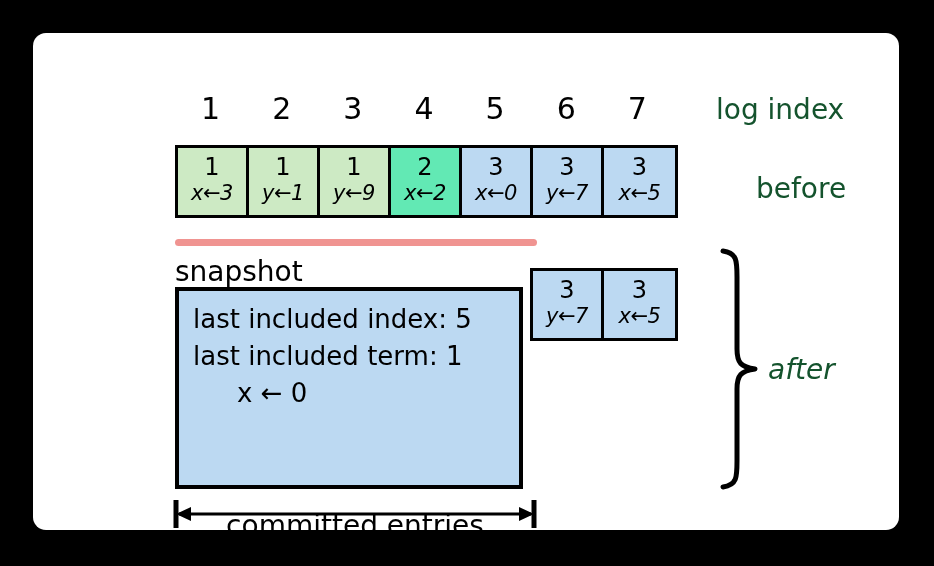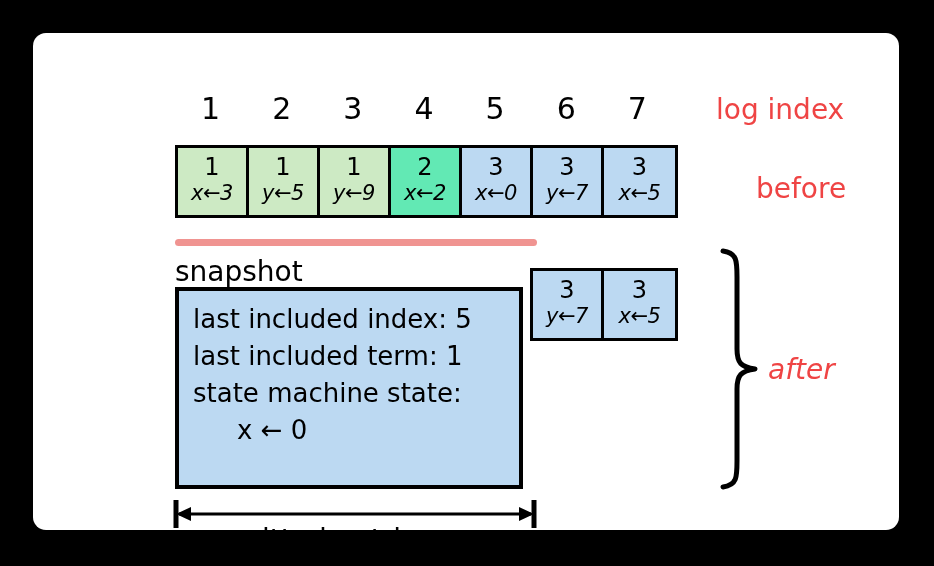--- a/index.html
+++ b/index.html
@@ -84,21 +84,21 @@
     font-style: italic;
   }
   .c-green { background: #cdeac4; }
   .c-teal  { background: #62e9b4; }
   .c-blue  { background: #bcd9f2; }
 
   
   .side-label {
     position: absolute;
     font-size: 28px;
-    color: #ef4444;
+    color: #14532d;
     white-space: nowrap;
   }
   #label-log-index { left: 683px; top: 60px; }
   #label-before    { left: 683px; top: 139px; margin-left: 40px; }
   #label-after     { left: 735px; top: 320px; font-style: italic; }
 
   
   #snapshot-line {
     position: absolute;
     left: 142px;
@@ -152,22 +152,23 @@
   #committed-measure {
     position: absolute;
     left: 138px;
     top: 462px;
     width: 368px;
     height: 38px;
   }
   #committed-label {
     position: absolute;
     left: 142px;
-    top: 490px;
+    top: 476px;
     width: 360px;
+    text-align: center;
     font-size: 28px;
     color: #000000;
   }
 
   
   #after-brace {
     position: absolute;
     left: 684px;
     top: 214px;
     width: 46px;
@@ -192,21 +193,21 @@
 
     <div class="side-label" id="label-log-index">log index</div>
 
     <div class="log-row">
       <div class="log-cell c-green">
         <span class="term">1</span>
         <span class="cmd">x←3</span>
       </div>
       <div class="log-cell c-green">
         <span class="term">1</span>
-        <span class="cmd">y←5</span>
+        <span class="cmd">y←1</span>
       </div>
       <div class="log-cell c-green">
         <span class="term">1</span>
         <span class="cmd">y←9</span>
       </div>
       <div class="log-cell c-teal">
         <span class="term">2</span>
         <span class="cmd">x←2</span>
       </div>
       <div class="log-cell c-blue">
@@ -224,21 +225,20 @@
     </div>
 
     <div class="side-label" id="label-before">before</div>
 
     <div id="snapshot-line"></div>
 
     <div id="snapshot-title">snapshot</div>
     <div id="snapshot-box">
       <div class="sline">last included index: 5</div>
       <div class="sline">last included term: 1</div>
-      <div class="sline">state machine state:</div>
       <div class="sline indent">x ← 0</div>
     </div>
 
     <div id="after-log-row" class="log-row" style="left:497px; top:235px;">
       <div class="log-cell c-blue">
         <span class="term">3</span>
         <span class="cmd">y←7</span>
       </div>
       <div class="log-cell c-blue">
         <span class="term">3</span>

